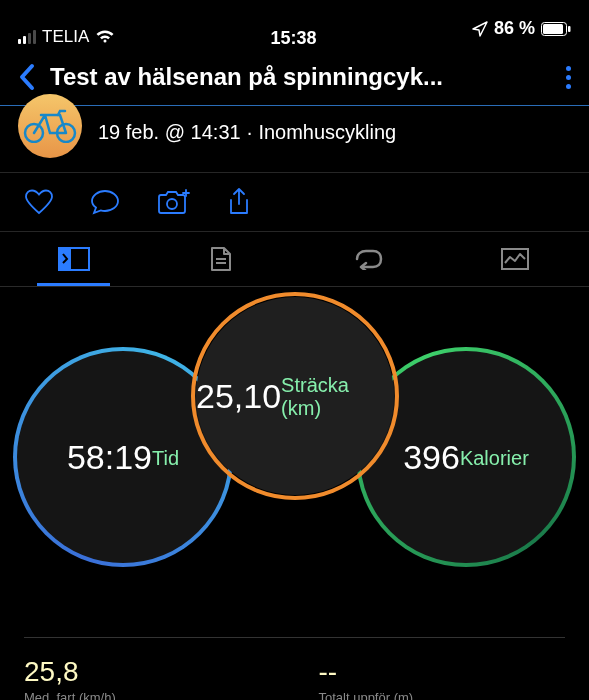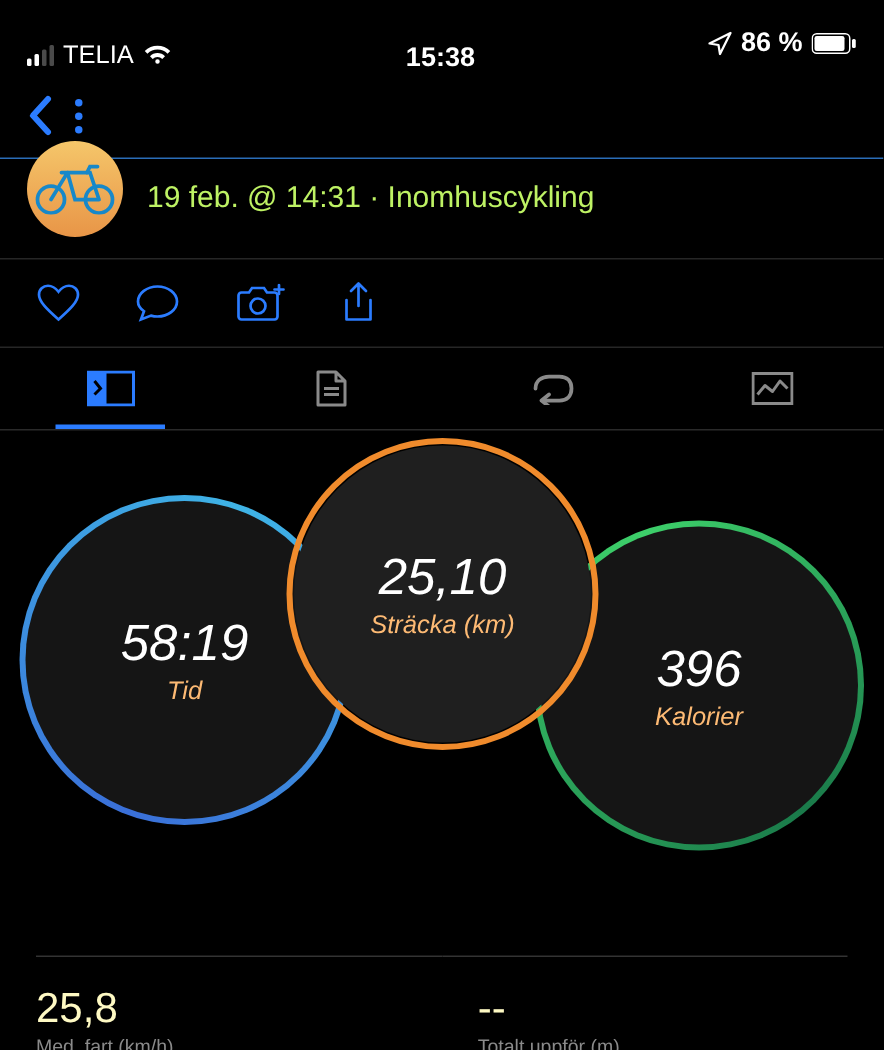--- a/index.html
+++ b/index.html
@@ -110,21 +110,21 @@
       background: linear-gradient(180deg, #f5c66a 0%, #e89547 100%);
       display: flex;
       align-items: center;
       justify-content: center;
       margin-top: -12px;
       position: relative;
       overflow: hidden;
       flex-shrink: 0;
     }
     .activity-meta {
-      color: #bef264;
+      color: #ffffff;
       font-size: 20px;
     }
     .action-bar {
       display: flex;
       align-items: center;
       gap: 36px;
       padding: 14px 24px;
     }
     .action-btn {
       color: #2b7cff;
@@ -162,24 +162,23 @@
     }
     .dials-container {
       position: relative;
       height: 270px;
       margin-top: 10px;
     }
     .dial {
       position: absolute;
       border-radius: 50%;
       display: flex;
-      flex-direction: column;
+      flex-direction: row;
       align-items: center;
       justify-content: center;
-      font-style: italic;
     }
     .dial-center {
       width: 198px;
       height: 198px;
       background: #1f1f1f;
       top: 0;
       left: 196px;
       z-index: 3;
     }
     .dial-center::before {
@@ -187,21 +186,21 @@
       position: absolute;
       inset: -5px;
       border-radius: 50%;
       border: 4px solid #f08b2c;
       z-index: -1;
     }
     .dial-left {
       width: 210px;
       height: 210px;
       background: #151515;
-      top: 38px;
+      top: 55px;
       left: 18px;
       z-index: 1;
       text-align: center;
     }
     .dial-left::before {
       content: "";
       position: absolute;
       inset: -5px;
       border-radius: 50%;
       background: conic-gradient(from 200deg, #3a6fd8 0deg, #3fb4e6 180deg, #3a6fd8 360deg);
@@ -238,22 +237,22 @@
       border-radius: 50%;
       background: #151515;
       z-index: -1;
     }
     .dial-value {
       font-size: 34px;
       font-weight: 400;
       color: #fff;
     }
     .dial-label {
-      font-size: 17px;
-      color: #fdba74;
+      font-size: 20px;
+      color: #86efac;
       margin-top: 2px;
     }
     .dial-center .dial-value { font-size: 34px; }
     .stats-grid {
       display: grid;
       grid-template-columns: 1fr 1fr;
       padding: 0 24px;
       margin-top: 70px;
     }
     .stat-cell {
@@ -304,20 +303,21 @@
     </div>
   </div>
 </div>
 
 <div class="header">
   <div class="back-btn">
     <svg width="18" height="28" viewBox="0 0 18 28">
       <path d="M14 3 L4 14 L14 25" stroke="#2b7cff" stroke-width="4" fill="none" stroke-linecap="round" stroke-linejoin="round"></path>
     </svg>
   </div>
+  <div class="title">Test av hälsenan på spinningcyk...</div>
   <div class="more-dots">
     <span></span>
       <span></span>
       <span></span>
   </div>
 </div>
 
 <div class="separator"></div>
 
 <div class="activity-header">

